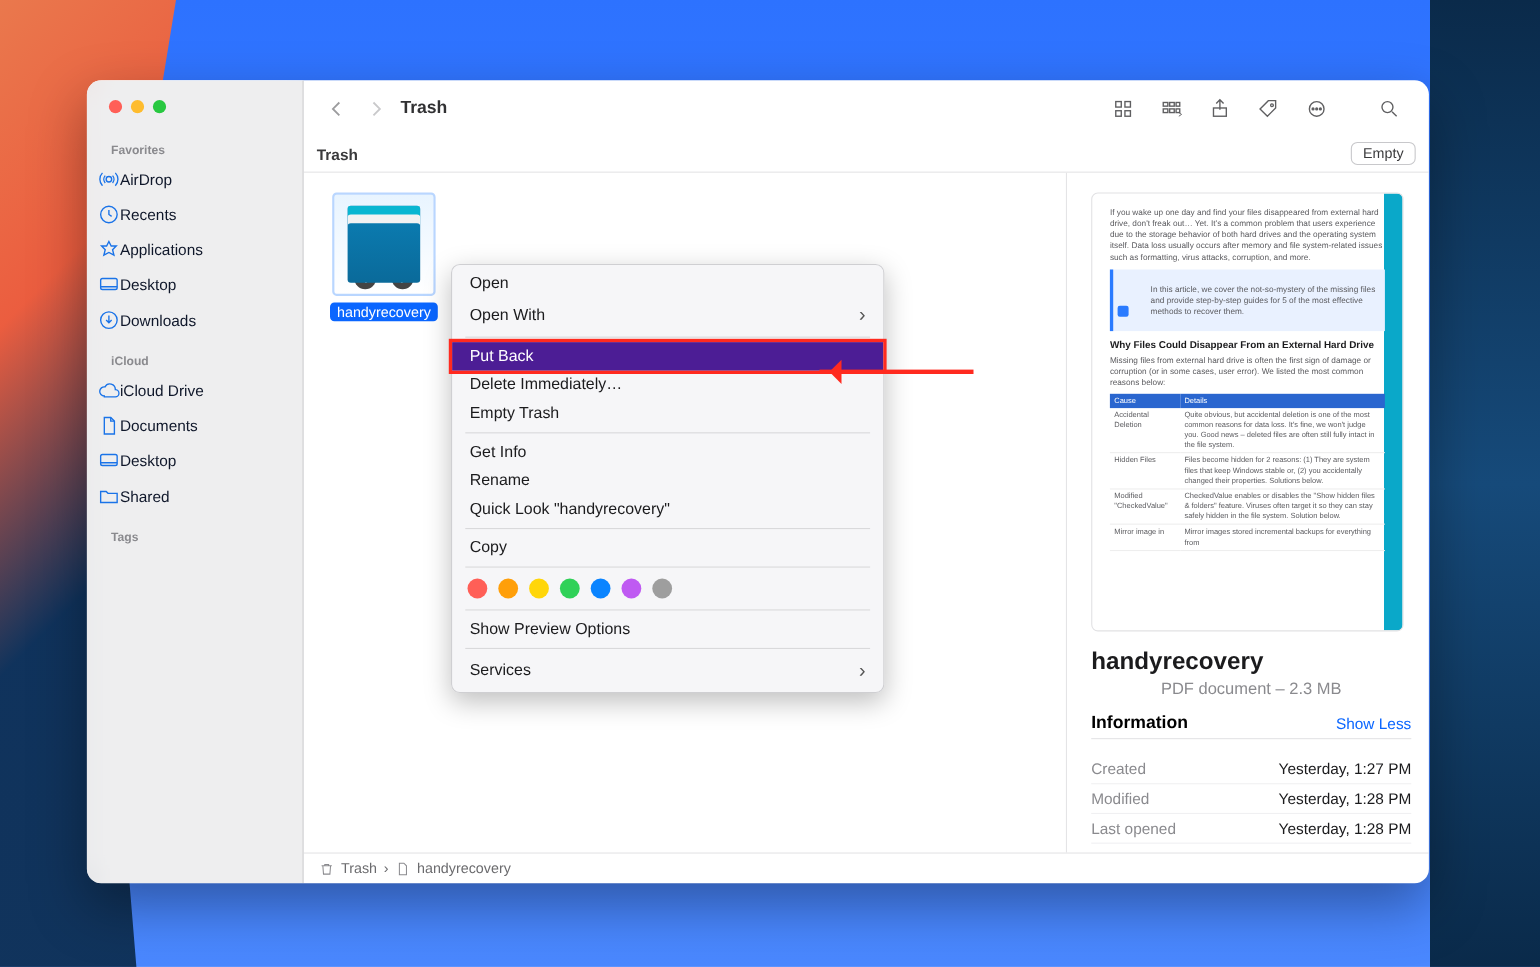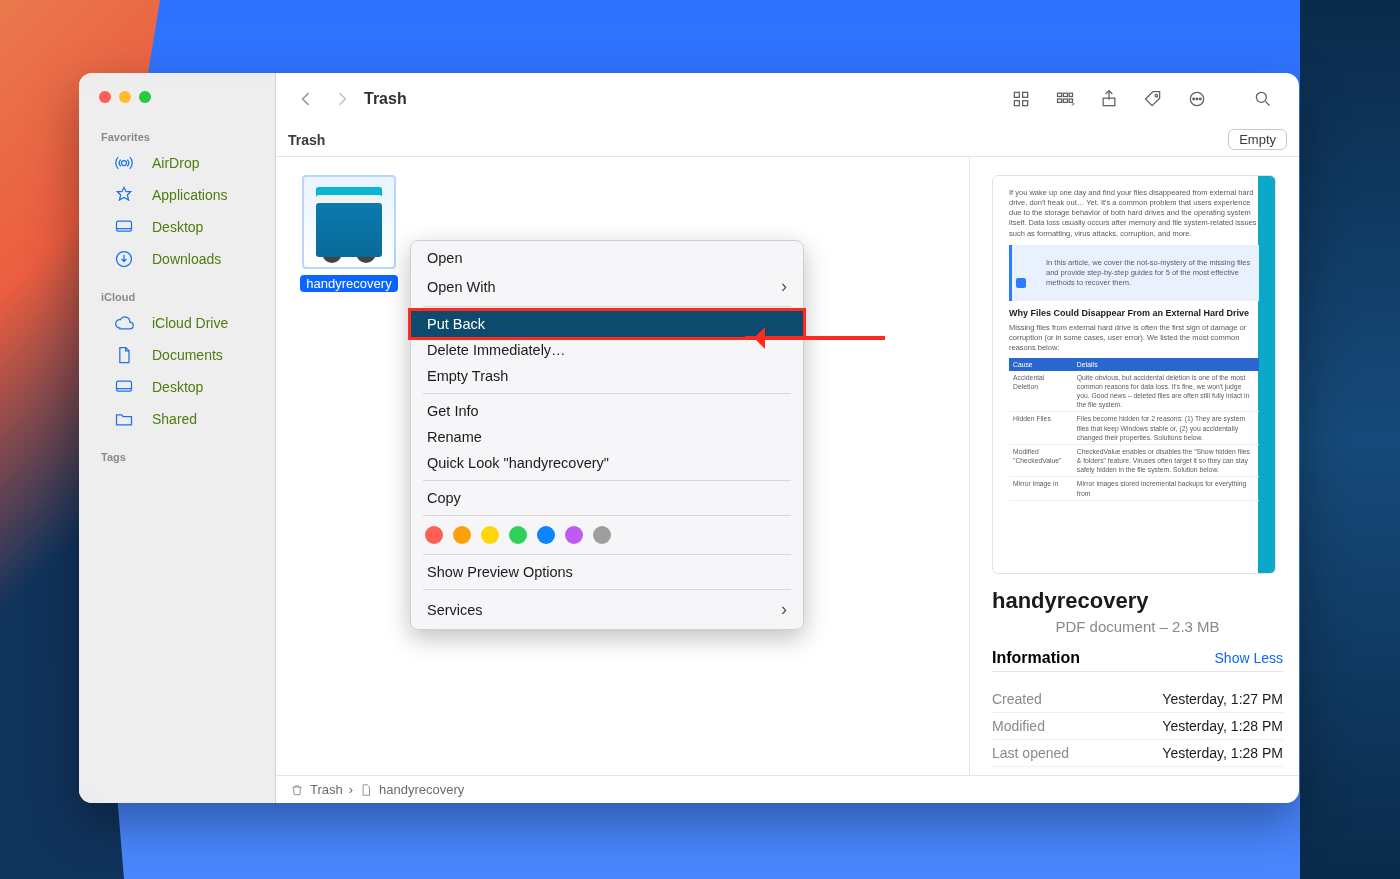--- a/index.html
+++ b/index.html
@@ -49,23 +49,23 @@
 .traffic {
   display: flex; gap: 8px; padding: 0 20px 18px 20px;
 }
 .tl { width: 12px; height: 12px; border-radius: 50%; }
 .tl.red { background: #ff5f57; } .tl.yel { background: #febc2e; } .tl.grn { background: #28c840; }
 .side-section { padding: 4px 0 6px 0; }
 .side-hdr {
   font-size: 11px; color: #8a8a8e; font-weight: 600; padding: 6px 22px 4px;
 }
 .side-item {
-  display: flex; align-items: center; gap: 18px;
-  padding: 6px 18px 6px 35px;
-  font-size: 14px; color: #4d7c0f;
+  display: flex; align-items: center; gap: 0;
+  padding: 6px 18px 6px 10px;
+  font-size: 14px; color: #0f172a;
   cursor: default;
 }
 .side-item svg { width: 20px; height: 20px; stroke: #1a73e8; fill: none; stroke-width: 1.5; }
 .side-item.doc svg { stroke: #1a73e8; }
 
 
 .main {
   flex: 1; display: flex; flex-direction: column; min-width: 0;
 }
 .toolbar {
@@ -156,21 +156,21 @@
   box-shadow: 0 8px 24px rgba(0,0,0,0.25);
   padding: 4px 0;
   font-size: 14.5px; color:#1b1b1d;
 }
 .ctx-item {
   padding: 5px 16px; display:flex; align-items:center; justify-content:space-between;
 }
 .ctx-item.sub::after { content: "›"; font-size:18px; color:#555; }
 .ctx-sep { height:1px; background:#d9d9db; margin: 4px 12px; }
 .ctx-item.hl {
-  background:#0c4a6e; color:#fff;
+  background:#4c1d95; color:#fff;
 }
 .ctx-item.hl-frame {
   outline: 3px solid #ff2a1f; outline-offset: 0;
 }
 .ctx-colors { padding: 6px 14px; display:flex; gap:10px; }
 .ctx-colors span{ width:18px;height:18px;border-radius:50%; }
 .cc1{background:#ff5f57;} .cc2{background:#ff9f0a;} .cc3{background:#ffd60a;}
 .cc4{background:#30d158;} .cc5{background:#0a84ff;} .cc6{background:#bf5af2;}
 .cc7{background:#9e9e9e;}
 
@@ -203,20 +203,27 @@
       </div>
 
       <div class="side-section">
         <div class="side-hdr">Favorites</div>
         <div class="side-item">
           <svg viewBox="0 0 24 24">
               <circle cx="12" cy="12" r="3"></circle>
               <path d="M5 19a10 10 0 0 1 0-14M19 5a10 10 0 0 1 0 14M8 16a6 6 0 0 1 0-8M16 8a6 6 0 0 1 0 8"></path>
             </svg>
           <span>AirDrop</span>
+        </div>
+        <div class="side-item">
+          <svg viewBox="0 0 24 24">
+              <circle cx="12" cy="12" r="9"></circle>
+              <path d="M12 7v5l3 2"></path>
+            </svg>
+          <span>Recents</span>
         </div>
         <div class="side-item">
           <svg viewBox="0 0 24 24">
               <path d="M12 3l2.5 5H20l-4 4 1.5 6L12 15l-5.5 3L8 12 4 8h5.5z"></path>
             </svg>
           <span>Applications</span>
         </div>
         <div class="side-item">
           <svg viewBox="0 0 24 24">
               <rect x="3" y="5" width="18" height="12" rx="2"></rect>

